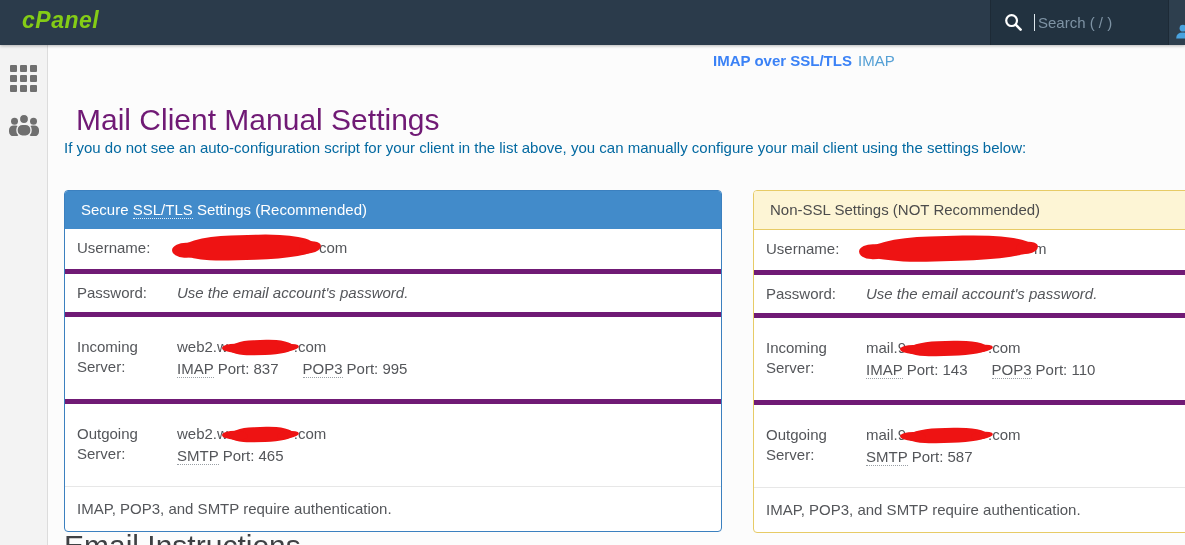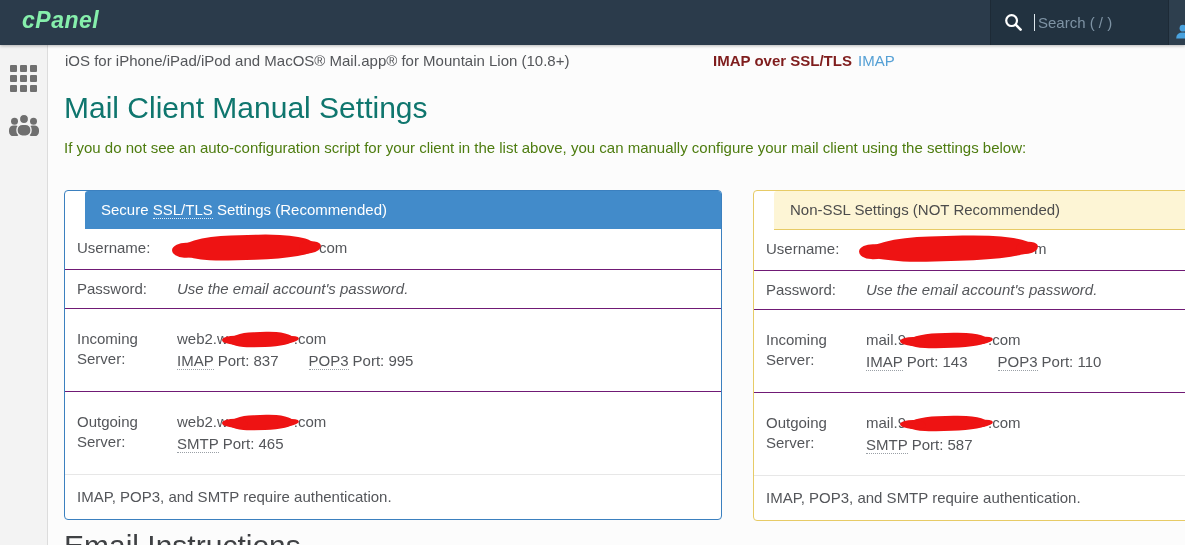--- a/index.html
+++ b/index.html
@@ -7,21 +7,21 @@
   html,body { margin:0; padding:0; }
   body {
     width:1185px; height:545px; overflow:hidden; position:relative;
     background:#fcfcfc; font-family:"Liberation Sans", sans-serif;
     -webkit-font-smoothing:antialiased;
   }
 
   
   .navbar { position:absolute; top:0; left:0; right:0; height:45px;
             background:#2b3b4b; z-index:20; box-shadow:0 1px 3px rgba(0,0,0,.28); }
-  .brand  { position:absolute; left:22px; top:7px; color:#86efac; font-size:23px;
+  .brand  { position:absolute; left:22px; top:7px; color:#84cc16; font-size:23px;
             font-weight:bold; font-style:italic; letter-spacing:.5px; cursor:pointer; }
   .searchbox { position:absolute; left:990px; top:0; width:178px; height:45px;
                background:#223240; border-left:1px solid #1d2a36;
                display:flex; align-items:center; padding-left:13px; }
   .searchbox svg { flex:0 0 auto; }
   .search-caret { width:1px; height:17px; background:#dde6ec; margin:0 1px 0 11px; }
   .search-input { background:transparent; border:none; outline:none; width:130px;
                   font-family:"Liberation Sans",sans-serif; font-size:15px; color:#c9d4dc; padding:0 0 0 2px; }
   .search-input::placeholder { color:#7e93a4; opacity:1; }
   .nav-seg { position:absolute; right:0; top:0; width:17px; height:45px;
@@ -34,45 +34,45 @@
   .grid-icon { margin:20px auto 0; width:27px; height:27px; display:grid;
                grid-template-columns:repeat(3,7px); grid-auto-rows:7px; gap:3px; cursor:pointer; }
   .grid-icon i { background:#6f6f6f; border-radius:1px; }
   .users-icon { display:block; margin:21px auto 0; width:32px; cursor:pointer; }
 
   
   .content { position:absolute; left:48px; top:45px; right:0; bottom:0; background:#fcfcfc; }
   .client-row { position:absolute; left:0; top:7px; width:1137px; height:22px; }
   .client-text { position:absolute; left:17px; top:0; font-size:15px; color:#54565a; white-space:nowrap; }
   .link-ssl { position:absolute; left:665px; top:0; font-size:15px; font-weight:bold;
-              color:#7f1d1d; cursor:pointer; white-space:nowrap; }
+              color:#3b82f6; cursor:pointer; white-space:nowrap; }
   .link-plain { position:absolute; left:810px; top:0; font-size:15px;
               color:#55a0d5; cursor:pointer; white-space:nowrap; }
 
-  .page-title { position:absolute; left:16px; top:44px; margin:0; font-size:30px; line-height:38px;
-                font-weight:400; color:#0f766e; }
-  .page-subtitle { position:absolute; left:16px; top:94px; margin:0; font-size:15px; color:#4d7c0f; white-space:nowrap; }
+  .page-title { position:absolute; left:16px; top:44px; margin:12px; font-size:30px; line-height:38px;
+                font-weight:400; color:#701a75; }
+  .page-subtitle { position:absolute; left:16px; top:94px; margin:0; font-size:15px; color:#0369a1; white-space:nowrap; }
 
   
   .panel { position:absolute; top:145px; width:658px; background:#fff;
            border-radius:4px; font-size:15px; color:#54565a; line-height:20px; }
   .panel-ssl    { left:16px;  border:1px solid #3b80bf; }
   .panel-nonssl { left:705px; border:1px solid #e7cb66; }
-  .panel-h { padding:9px 16px; border-radius:3px 3px 0 0;margin-left:20px; }
+  .panel-h { padding:9px 16px; border-radius:3px 3px 0 0; }
   .panel-ssl .panel-h    { background:#428bca; color:#fff; }
   .panel-nonssl .panel-h { background:#fdf5d5; color:#4c4c4c; border-bottom:1px solid #e7cb66; }
 
-  .row { display:flex; border-top:1px solid #701a75; padding:9px 0; }
+  .row { display:flex; border-top:5px solid #701a75; padding:9px 0; }
   .panel-h + .row { border-top:none; }
   .row.tall { padding:20px 0; }
   .lbl { flex:0 0 112px; padding-left:12px; }
   .val { flex:1 1 auto; padding-right:8px; }
   .val.italic { font-style:italic; }
   .ports-line { margin-top:2px; }
-  .port-group2 { margin-left:30px; }
+  .port-group2 { margin-left:24px; }
   .pt { margin-left:4px; }
   .footer-row { border-top:1px solid #e7e7e7; padding:12px 12px; border-radius:0 0 3px 3px; }
 
   .dotted { border-bottom:1px dotted #9aa0a6; }
   .panel-h .dotted { border-bottom:1px dotted rgba(255,255,255,.85); }
 
   
   .scrib { display:inline-block; vertical-align:middle; background:#ee1313; position:relative;
            border-radius:48% 52% 55% 45% / 70% 60% 45% 55%; transform:rotate(-1.6deg); }
   .scrib::before { content:""; position:absolute; left:-7px; top:22%; width:26px; height:60%;
@@ -131,21 +131,20 @@
       <rect x="20" y="12.4" width="11" height="11" rx="4.6"></rect>
       <circle cx="16" cy="6" r="4.6" stroke="#f3f3f3" stroke-width="1.4"></circle>
       <rect x="9" y="11.2" width="14" height="12" rx="5.4" stroke="#f3f3f3" stroke-width="1.4"></rect>
     </g>
   </svg>
 </div>
 
 <div class="content">
 
   <div class="client-row">
-    <span class="client-text">iOS for iPhone/iPad/iPod and MacOS® Mail.app® for Mountain Lion (10.8+)</span>
     <span class="link-ssl">IMAP over SSL/TLS</span>
     <span class="link-plain">IMAP</span>
   </div>
 
   <h1 class="page-title">Mail Client Manual Settings</h1>
   <p class="page-subtitle">If you do not see an auto-configuration script for your client in the list above, you can manually configure your mail client using the settings below:</p>
 
   <div class="panel panel-ssl">
     <div class="panel-h">
       <span>Secure </span><span class="dotted">SSL/TLS</span><span> Settings (Recommended)</span>

